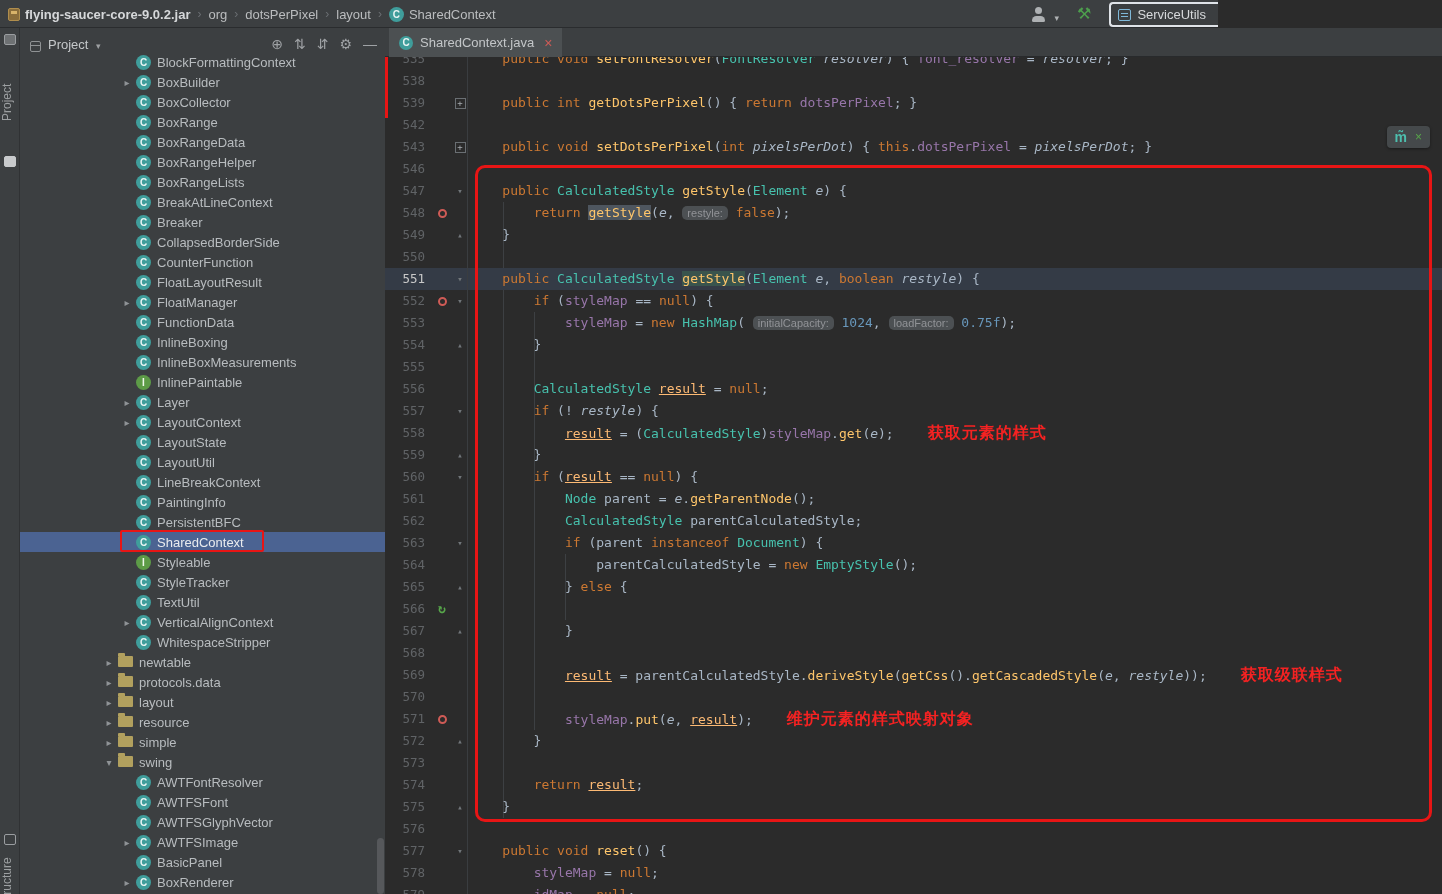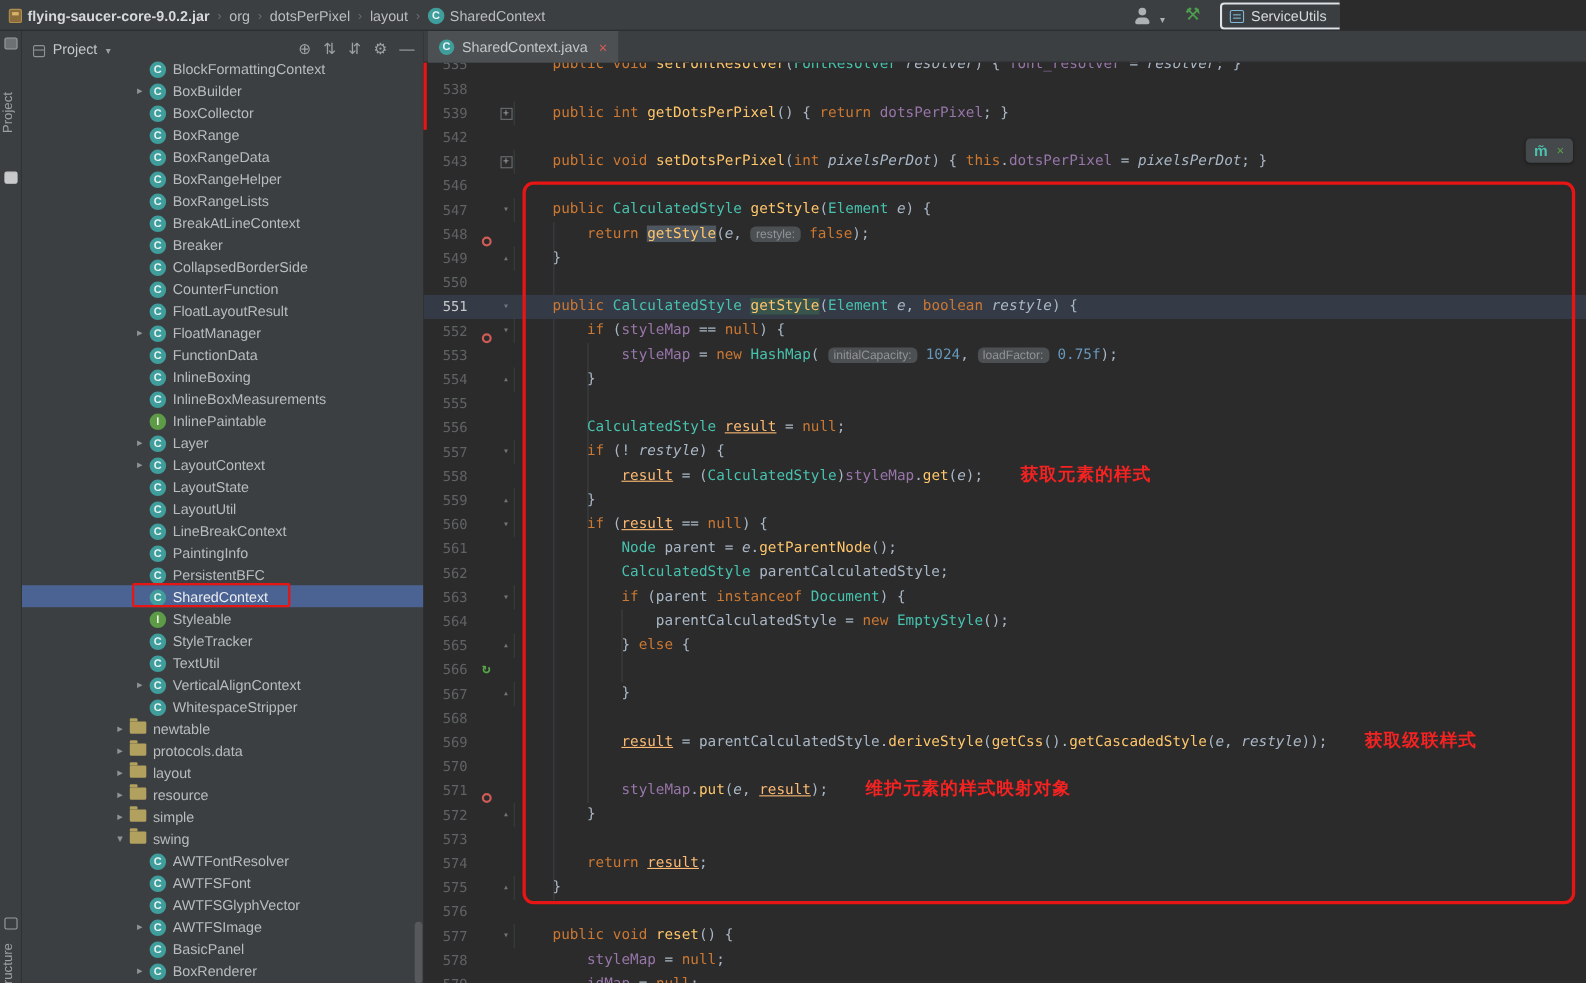--- a/index.html
+++ b/index.html
@@ -90,21 +90,21 @@
          gap:7px; padding:0 10px; background:#4c5052; color:#c3c6c8; font-size:13px; }
   .tab .cicon { width:14px; height:14px; }
   .tclose { color:#cf5b56; font-size:14px; margin-left:3px; cursor:pointer; }
   .ebody { position:absolute; left:0; top:29px; width:100%; height:837px; overflow:hidden; }
   .iguide { position:absolute; width:1px; background:#3d4043; z-index:1; }
   .g1 { left:118px; top:145px; height:616px; }
   .g2 { left:149px; top:255px; height:418px; }
   .g3 { left:180px; top:497px; height:66px; }
   .elines { position:relative; z-index:2; margin-top:-9px;
             font-family:"DejaVu Sans Mono", monospace; font-size:13px; }
-  .eline { display:flex; height:22px; line-height:22px;align-items:flex-end; }
+  .eline { display:flex; height:22px; line-height:22px; }
   .eline.cur { background:#343b46; }
   .gnum { width:46px; flex:none; text-align:right; padding-right:6px;
           color:#606366; font-size:12.5px; }
   .eline.cur .gnum { color:#c8c8c8; }
   .gicon { width:22px; flex:none; display:flex; align-items:center; justify-content:center; }
   .gfold { width:15px; flex:none; border-right:1px solid #3a3d40; text-align:center;
            color:#71767a; font-size:9px; }
   .brk { display:inline-block; width:9px; height:9px; border:2px solid #cf5b56;
          border-radius:50%; }
   .rec { color:#57a64a; font-size:13px; font-weight:bold; }

